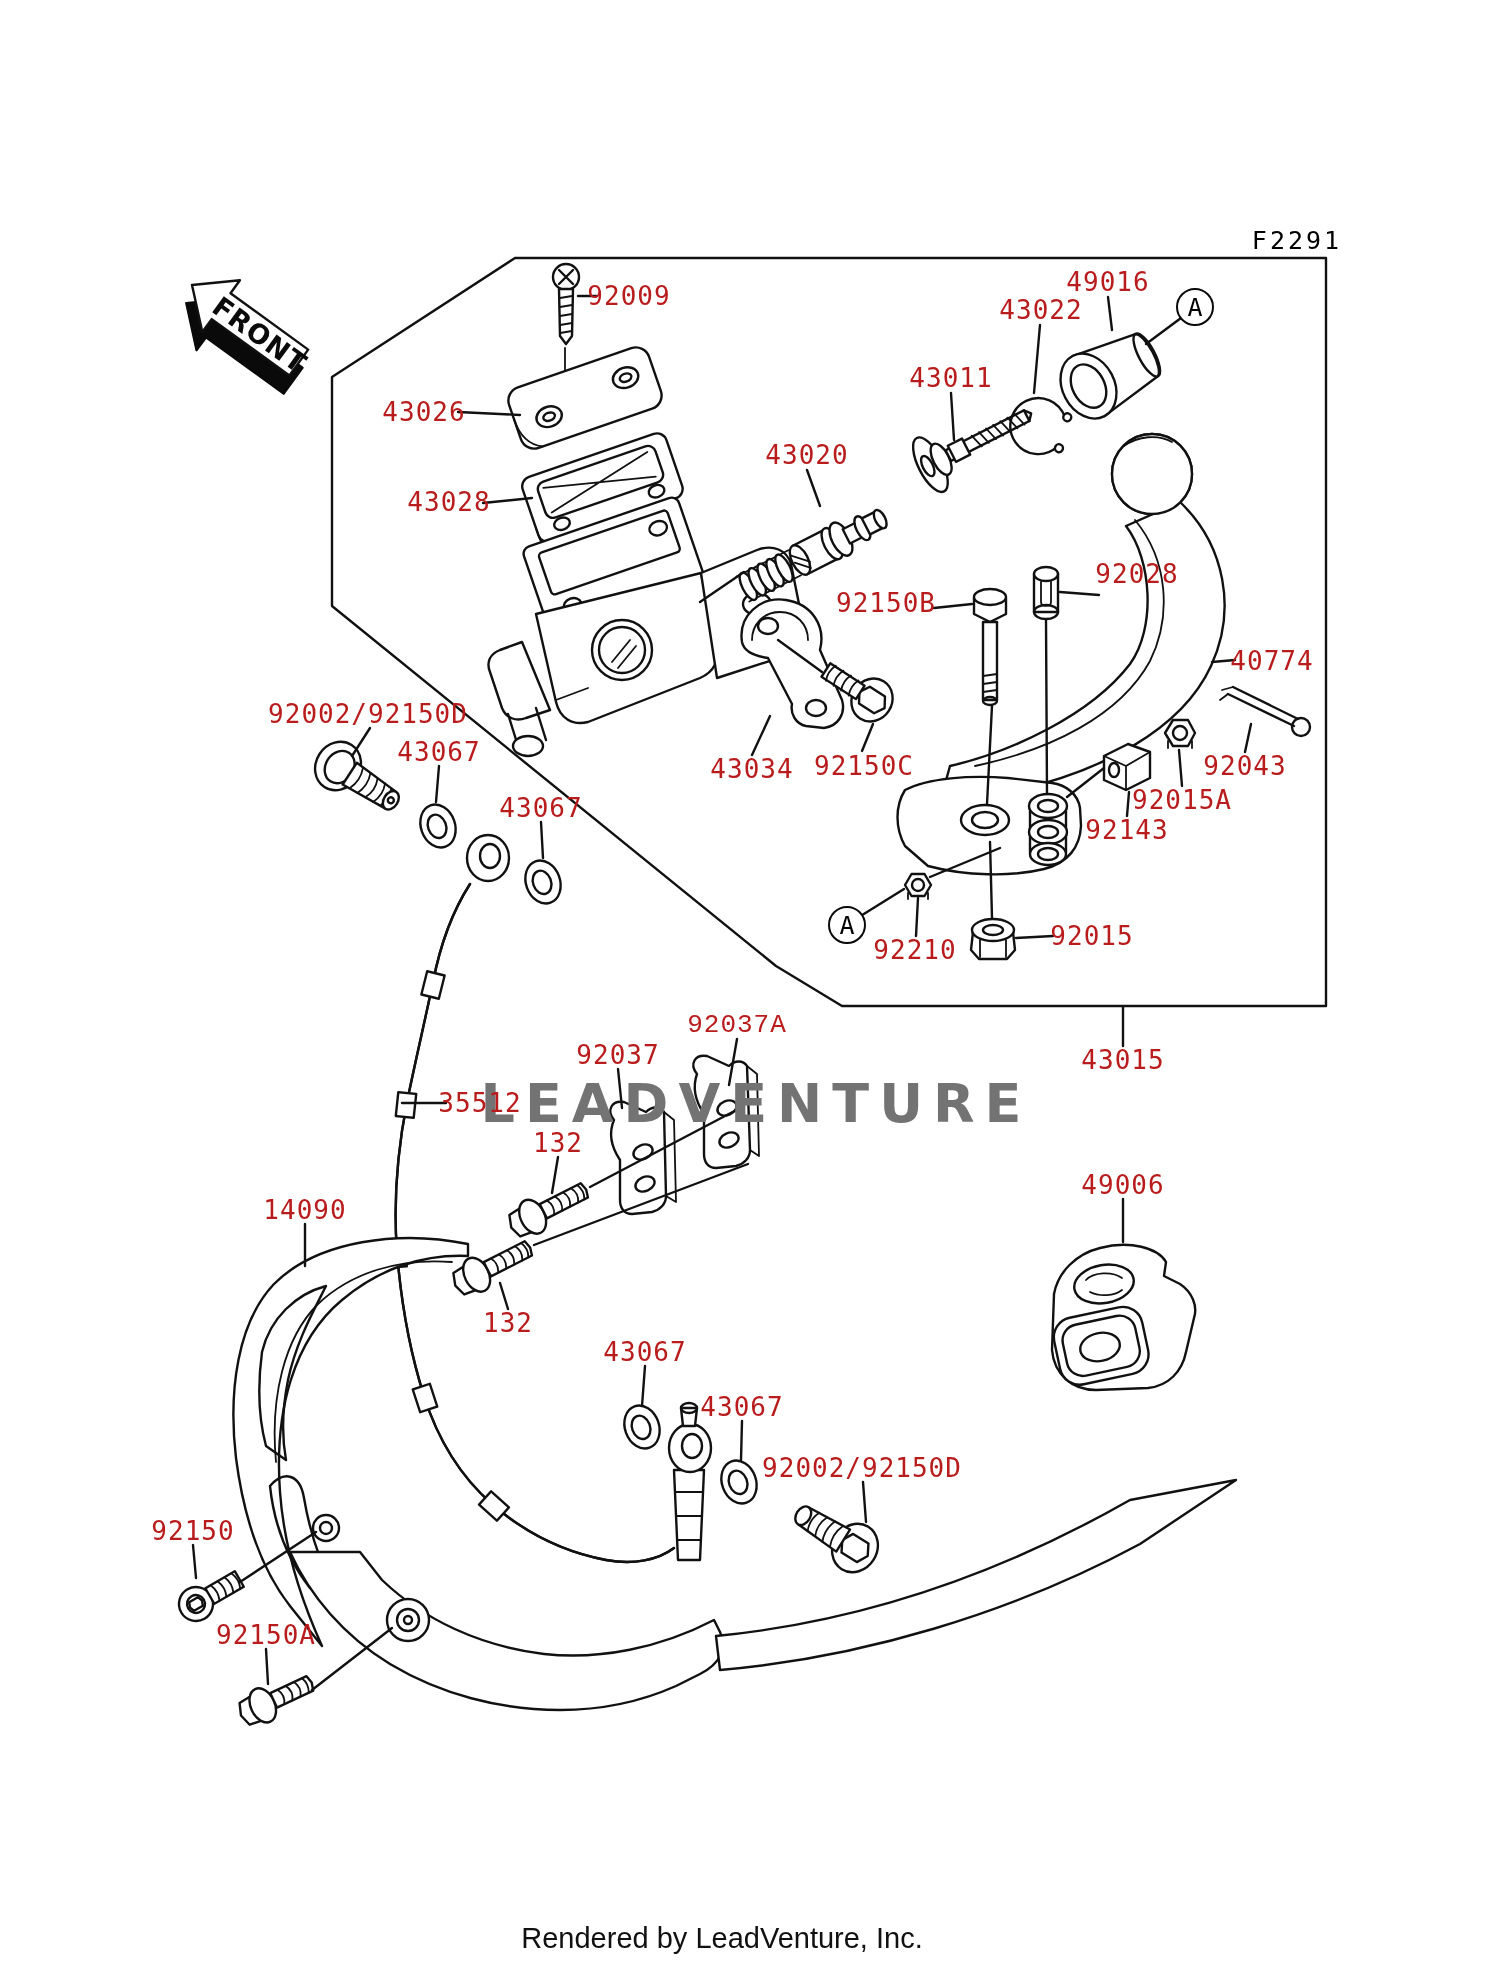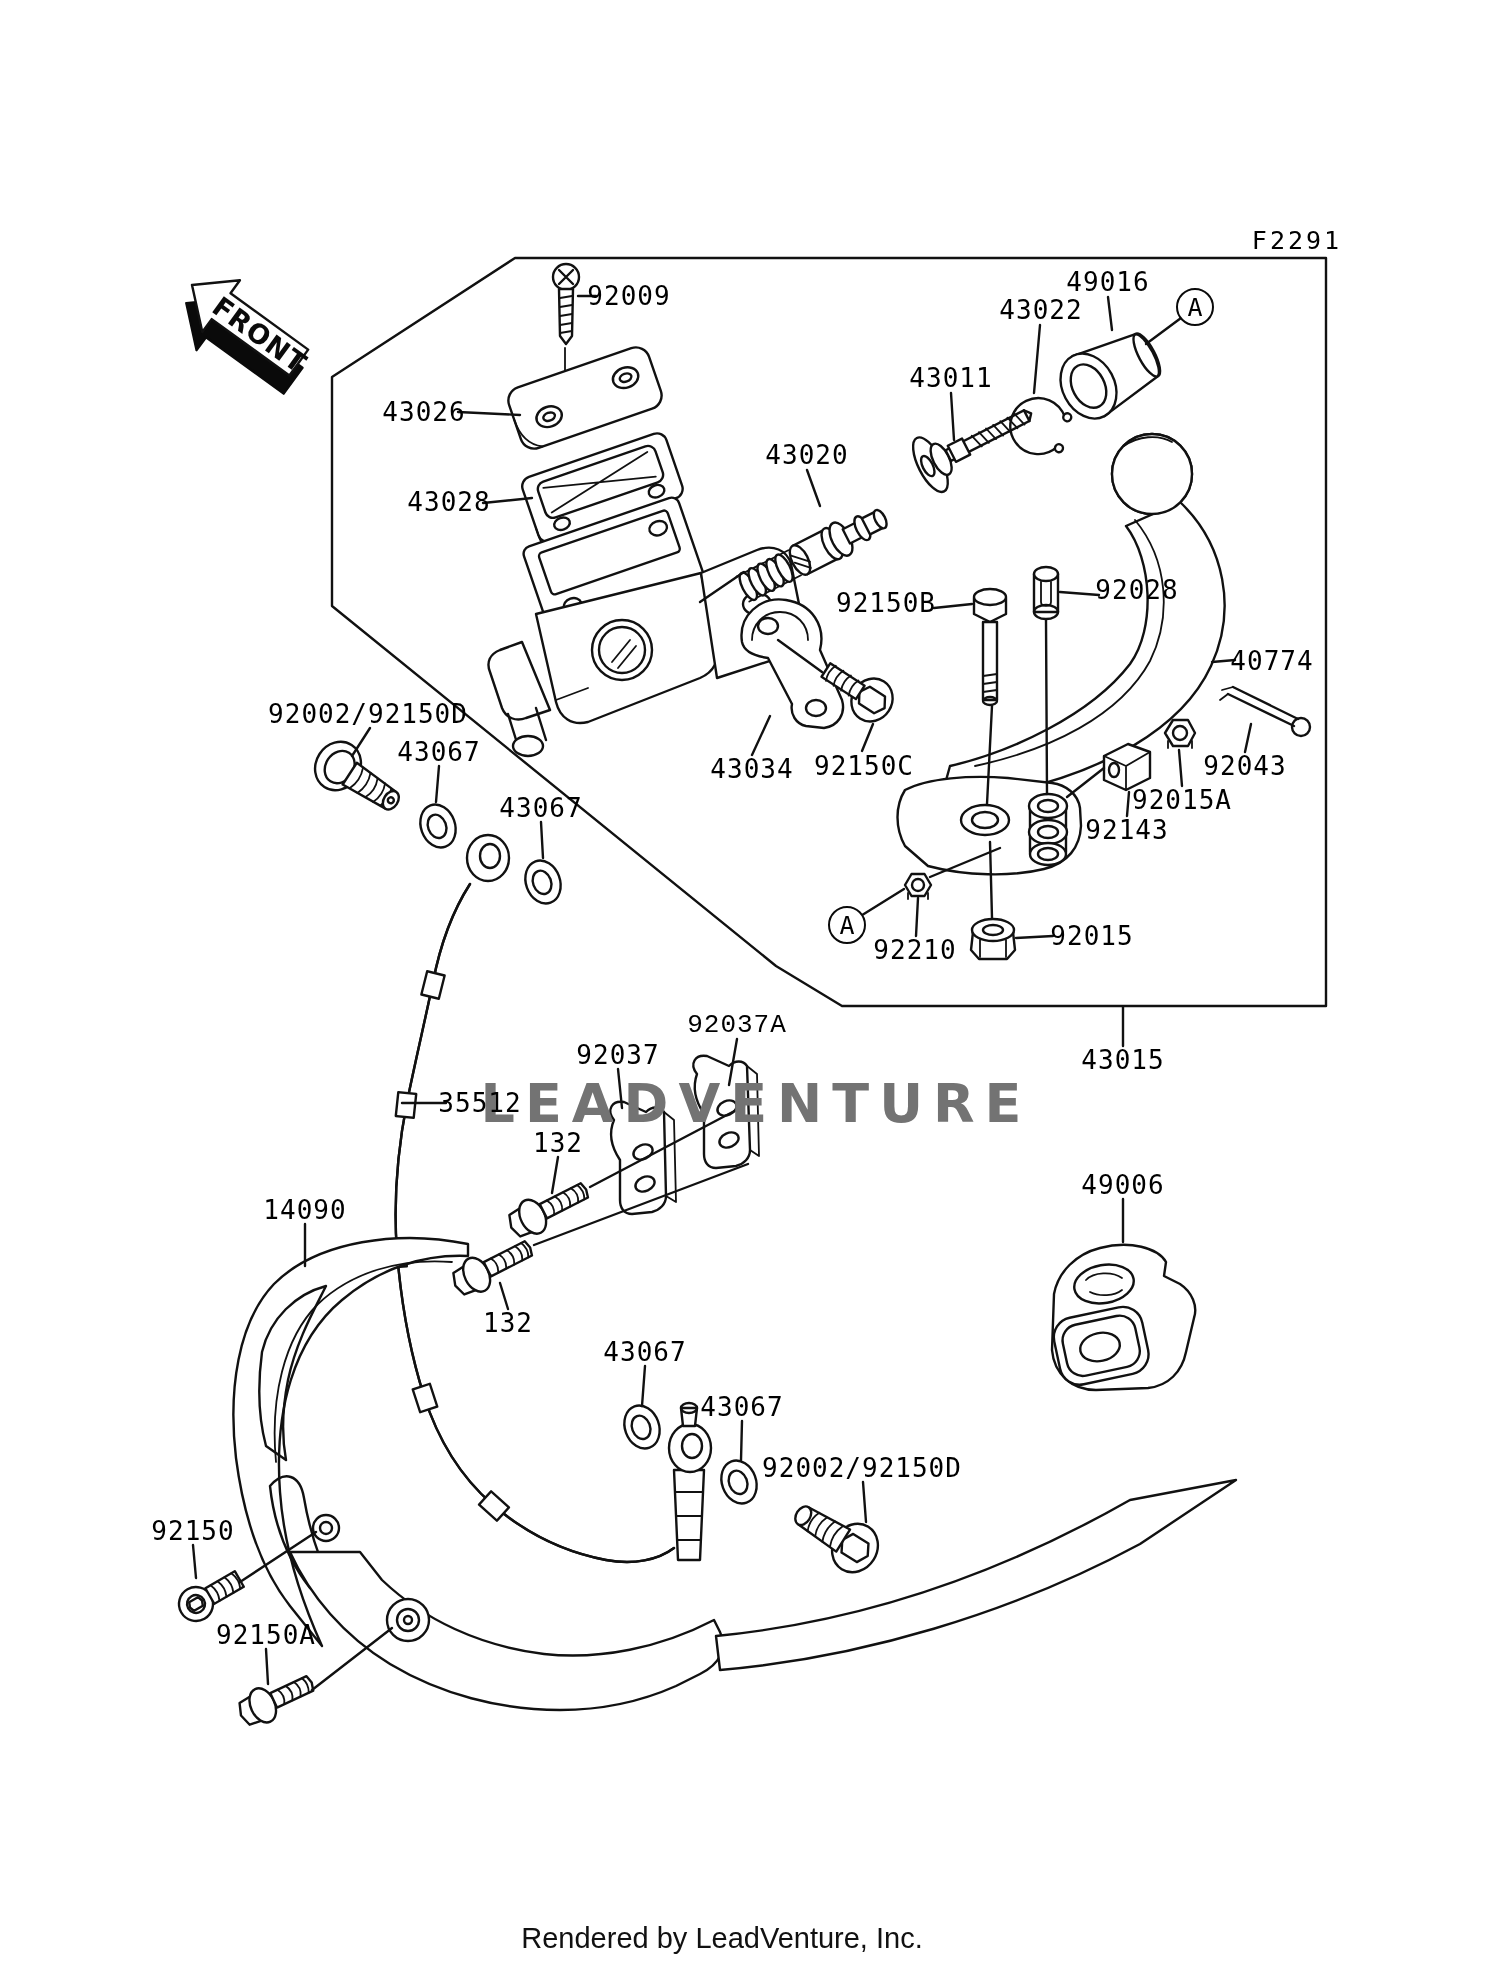--- a/index.html
+++ b/index.html
@@ -13,21 +13,21 @@
     stroke:#111;stroke-width:2.4;fill:none;stroke-linecap:round;stroke-linejoin:round;
   }
   #art .wfill{fill:#ffffff;}
   #art .thin{stroke-width:1.8;}
   #art .leader{stroke-width:2;}
   #art .blk{fill:#0a0a0a;stroke:#0a0a0a;}
   #art .wm{stroke:none;}
   #label-layer{position:absolute;left:0;top:0;width:100%;height:100%;pointer-events:none;}
   .part-label{
     position:absolute;transform:translate(-50%,-50%);
-    font-size:26px;letter-spacing:1px;white-space:nowrap;color:#000000;
+    font-size:26px;letter-spacing:1px;white-space:nowrap;color:#b91c1c;
   }
   .marker-circle{
     position:absolute;width:38px;height:38px;border:2.5px solid #0a0a0a;border-radius:50%;
     transform:translate(-50%,-50%);display:flex;align-items:center;justify-content:center;
     font-size:25px;background:#fff;box-sizing:border-box;
   }
   #code-label{position:absolute;left:1297px;top:240px;transform:translate(-50%,-50%);
     font-size:25px;letter-spacing:3px;}
   #watermark-text{
     position:absolute;left:756px;top:1103px;transform:translate(-50%,-50%);
@@ -433,21 +433,21 @@
   <div id="watermark-text">LEADVENTURE</div>
   <div id="footer-credit">Rendered by LeadVenture, Inc.</div>
 <div class="part-label" style="left: 629px; top: 296px;">92009</div>
     <div class="part-label" style="left: 424px; top: 412px;">43026</div>
     <div class="part-label" style="left: 449px; top: 502px;">43028</div>
     <div class="part-label" style="left: 807px; top: 455px;">43020</div>
     <div class="part-label" style="left: 951px; top: 378px;">43011</div>
     <div class="part-label" style="left: 1041px; top: 310px;">43022</div>
     <div class="part-label" style="left: 1108px; top: 282px;">49016</div>
     <div class="part-label" style="left: 886px; top: 603px;">92150B</div>
-    <div class="part-label" style="left: 1137px; top: 590px;">92028</div>
+    <div class="part-label" style="left: 1137px; top: 574px;">92028</div>
     <div class="part-label" style="left: 1272px; top: 661px;">40774</div>
     <div class="part-label" style="left: 752px; top: 769px;">43034</div>
     <div class="part-label" style="left: 864px; top: 766px;">92150C</div>
     <div class="part-label" style="left: 1245px; top: 766px;">92043</div>
     <div class="part-label" style="left: 1182px; top: 800px;">92015A</div>
     <div class="part-label" style="left: 1127px; top: 830px;">92143</div>
     <div class="part-label" style="left: 915px; top: 950px;">92210</div>
     <div class="part-label" style="left: 1092px; top: 936px;">92015</div>
     <div class="part-label" style="left: 1123px; top: 1060px;">43015</div>
     <div class="part-label" style="left: 368px; top: 714px;">92002/92150D</div>

